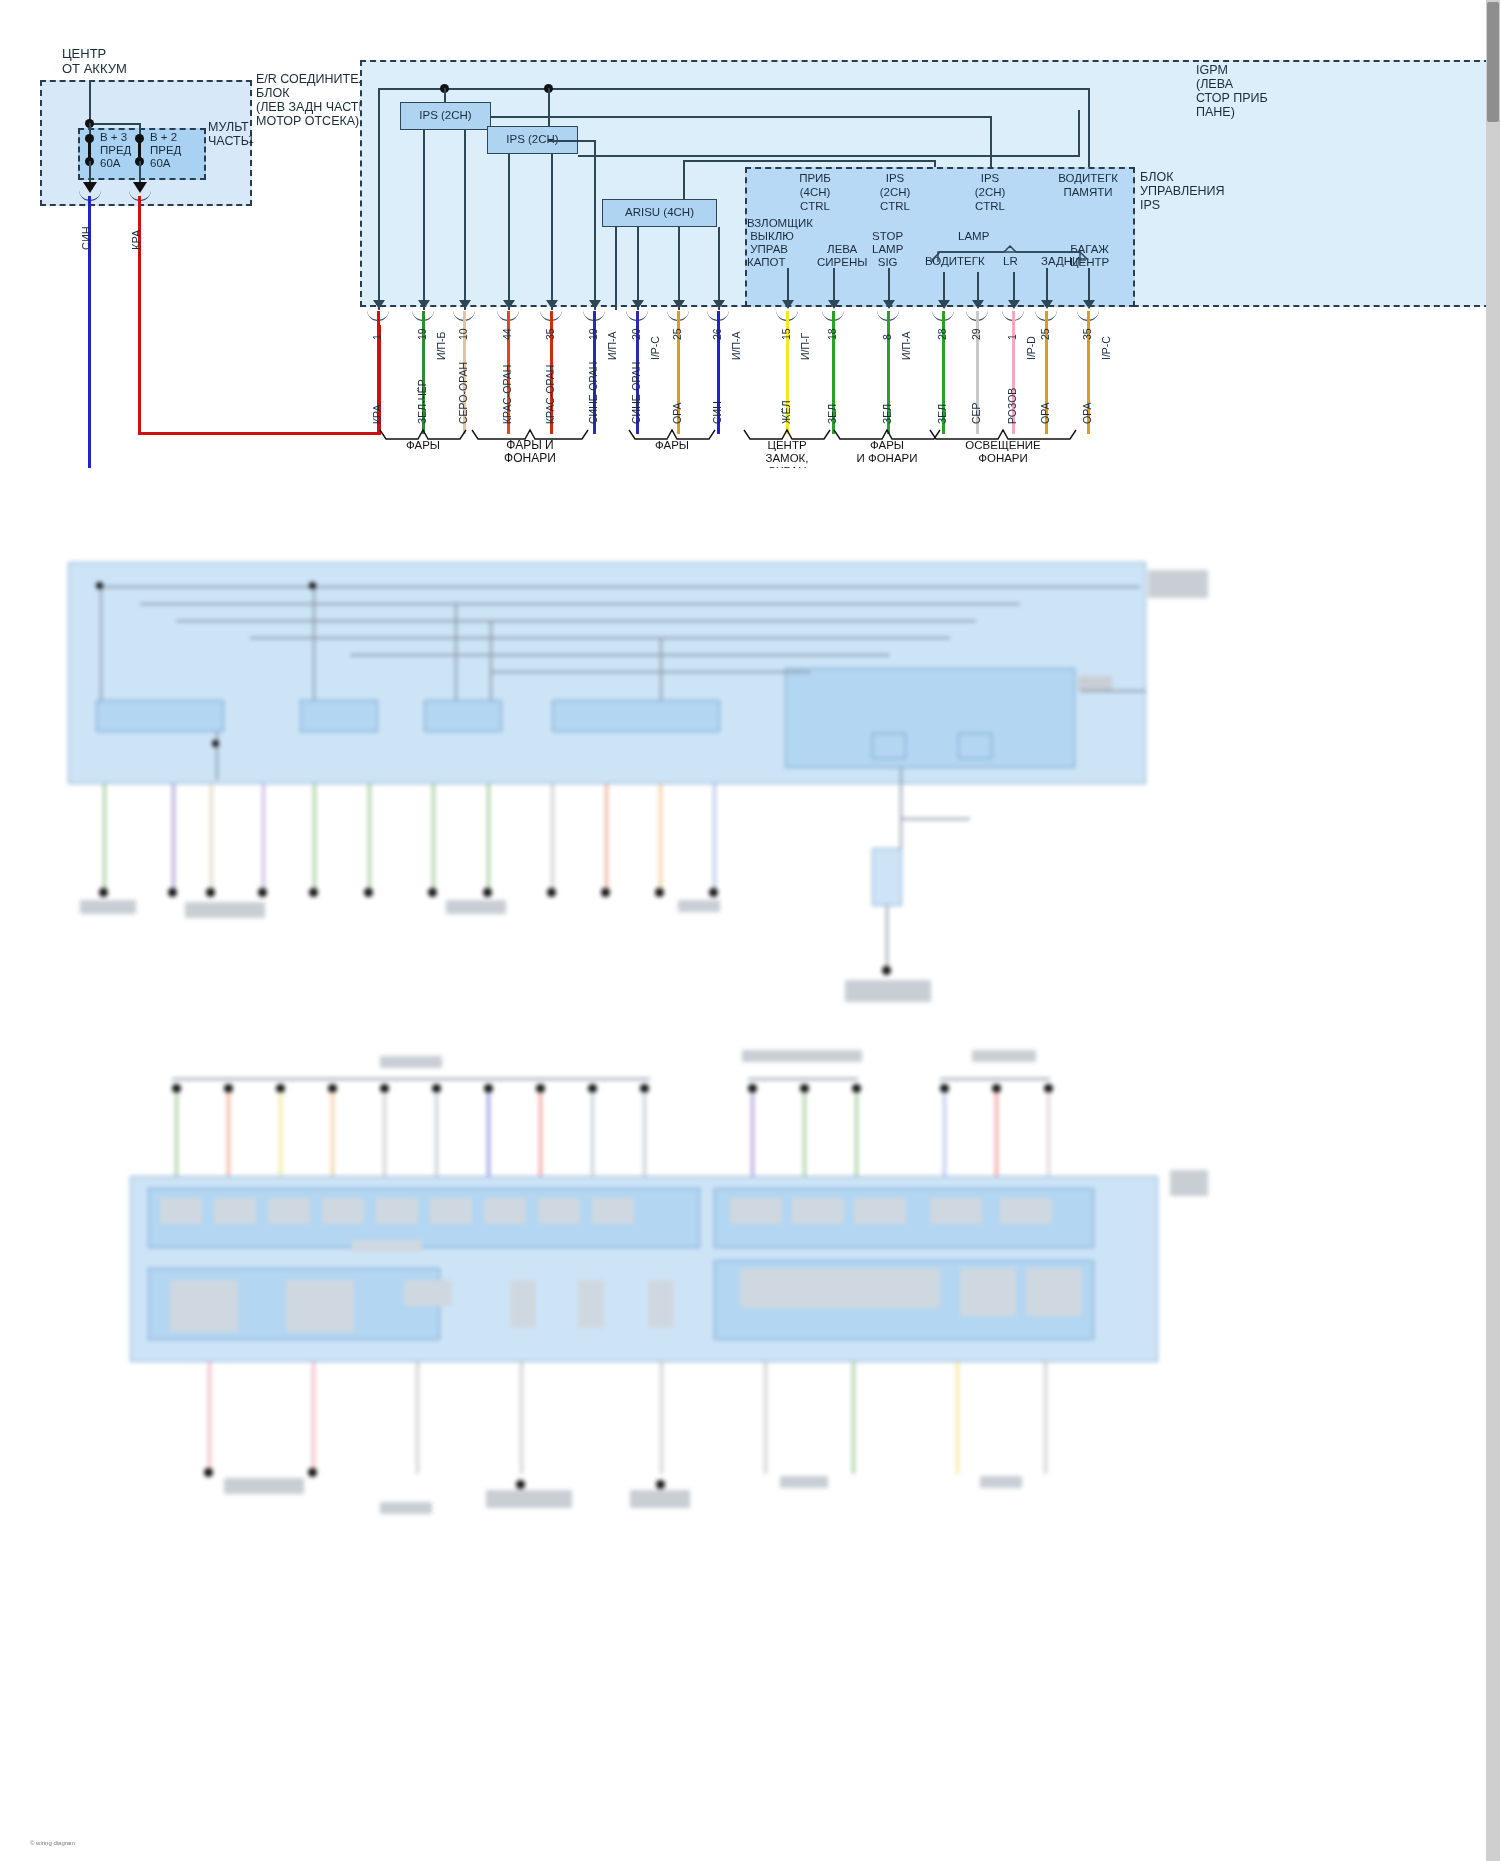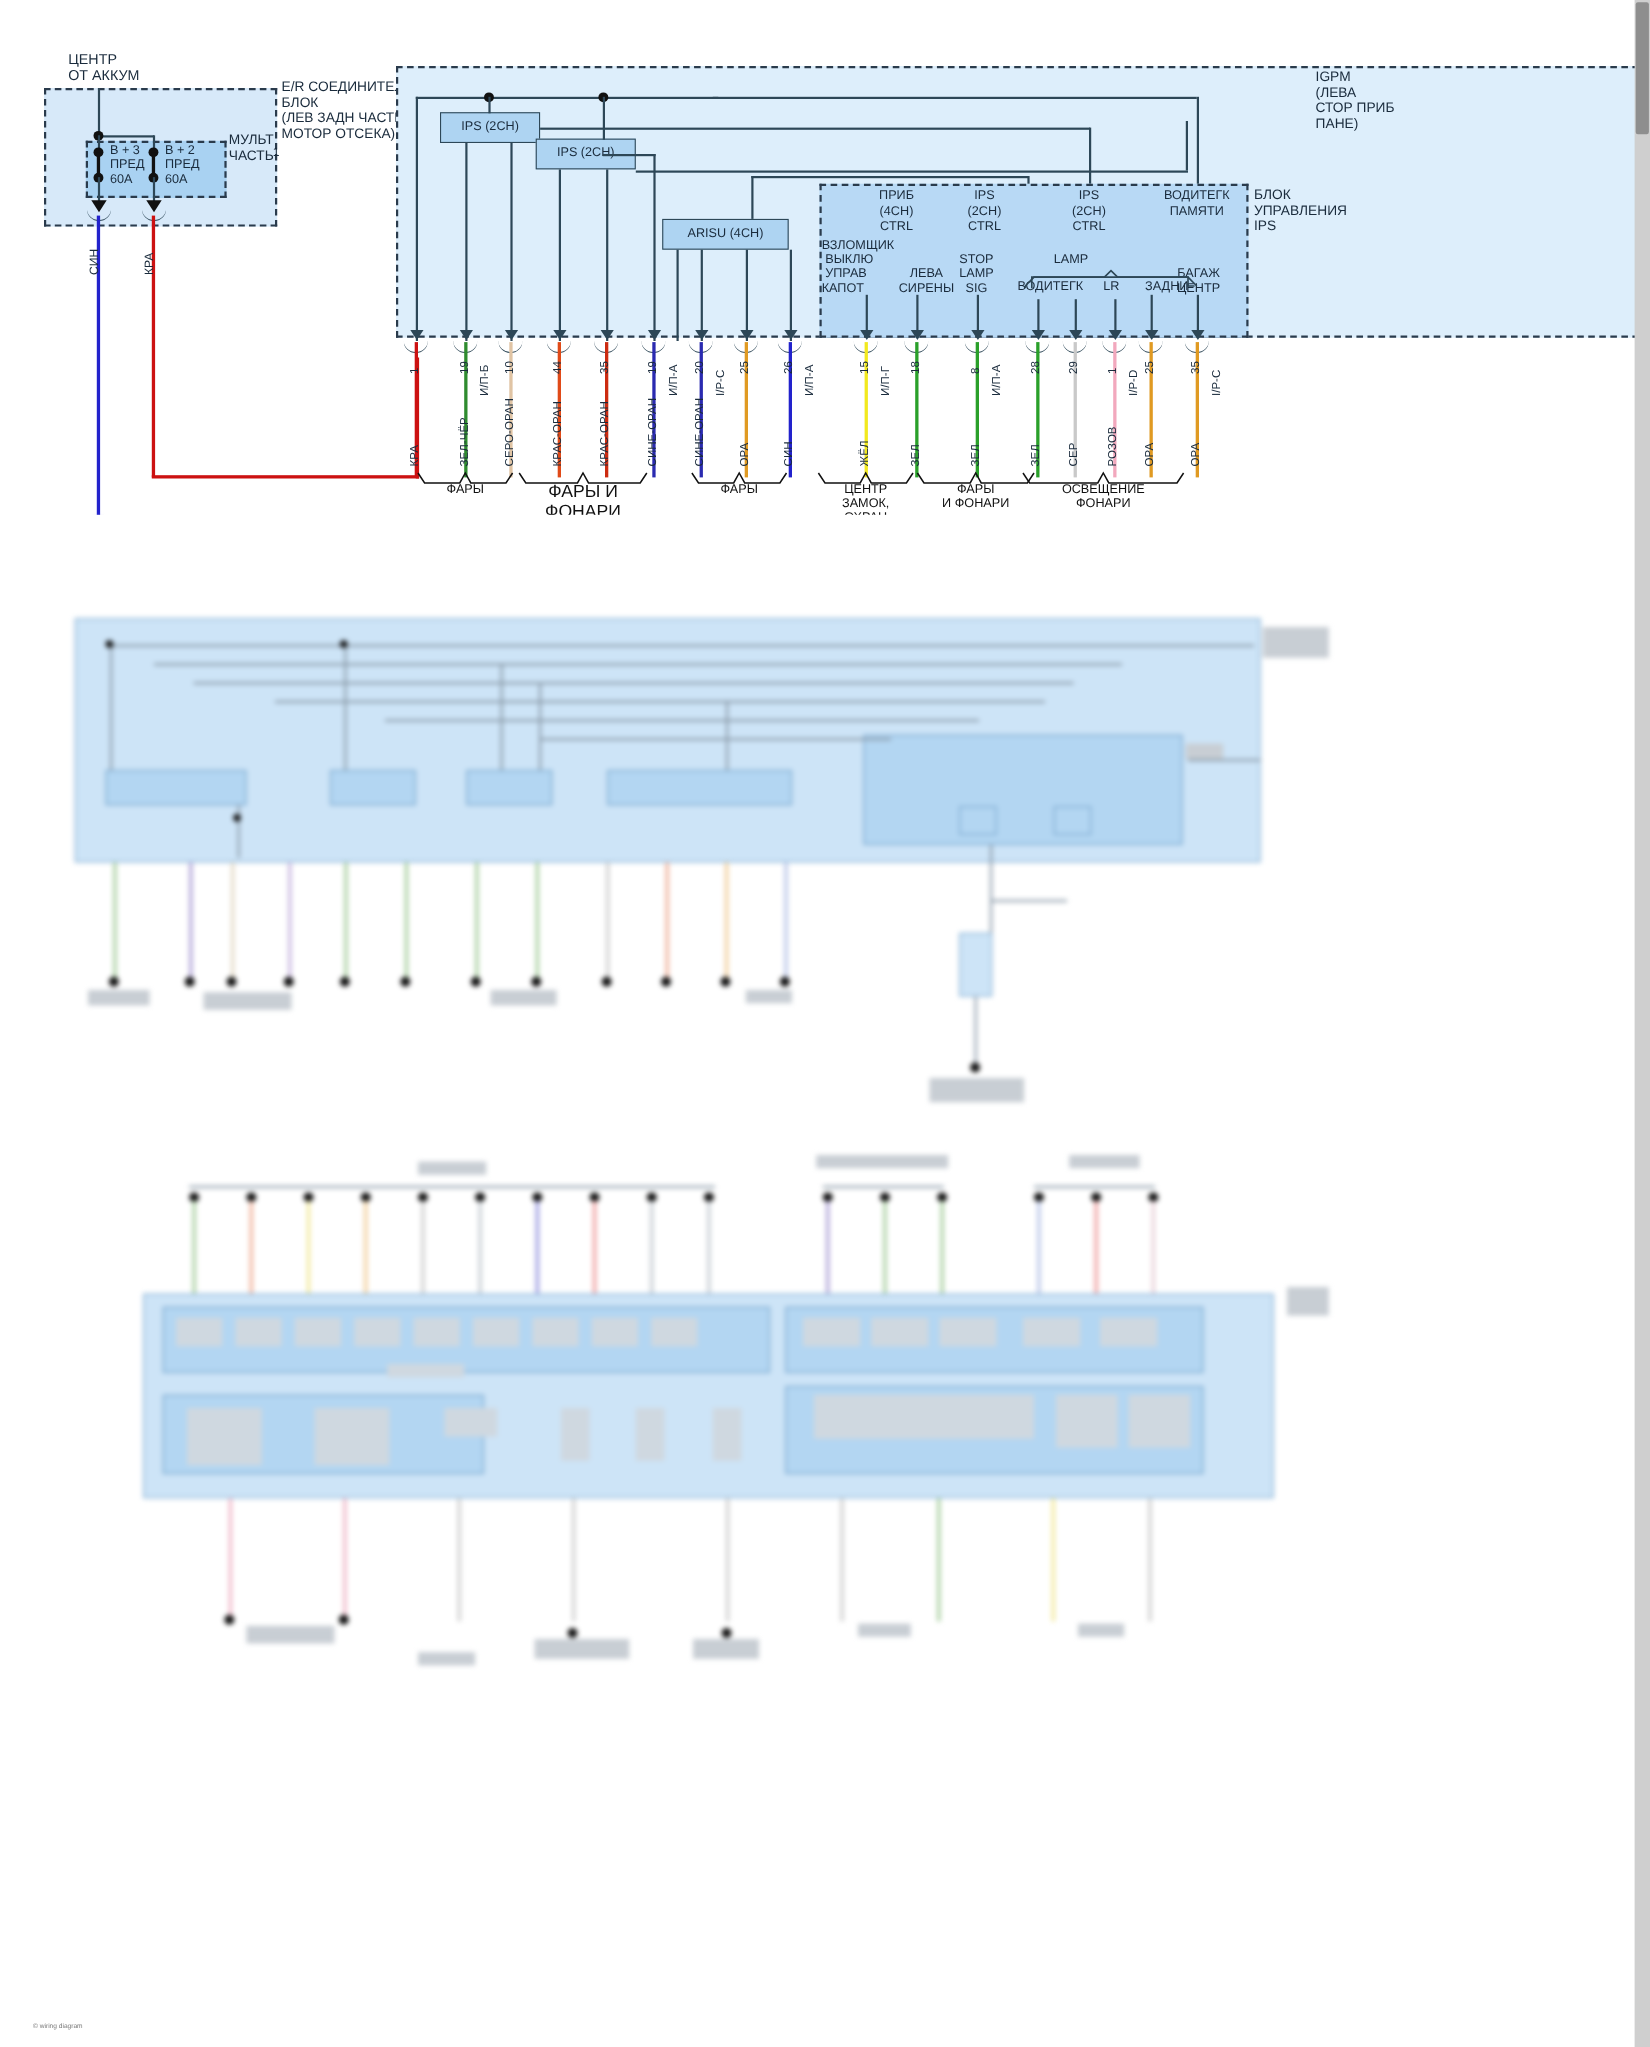--- a/index.html
+++ b/index.html
@@ -277,21 +277,21 @@
     </div>
 
   <div id="dest-layer">
       <svg width="90" height="14" style="position: absolute; left: 378px; top: 428px;">
         <path d="M2,2 L8,11 L40,11 L45,2 L50,11 L82,11 L88,2" fill="none" stroke="#111" stroke-width="1.4"></path>
       </svg>
       <div class="lbl" style="left: 378px; top: 439px; width: 90px; text-align: center; font-size: 11.5px; color: rgb(17, 17, 17);">ФАРЫ</div>
       <svg width="120" height="14" style="position: absolute; left: 470px; top: 428px;">
         <path d="M2,2 L8,11 L55,11 L60,2 L65,11 L112,11 L118,2" fill="none" stroke="#111" stroke-width="1.4"></path>
       </svg>
-      <div class="lbl" style="left: 470px; top: 439px; width: 120px; text-align: center; font-size: 16px; color: rgb(17, 17, 17);">ФАРЫ И
+      <div class="lbl" style="left: 470px; top: 439px; width: 120px; text-align: center; font-size: 12px; color: rgb(17, 17, 17);">ФАРЫ И
 ФОНАРИ</div>
       <svg width="90" height="14" style="position: absolute; left: 627px; top: 428px;">
         <path d="M2,2 L8,11 L40,11 L45,2 L50,11 L82,11 L88,2" fill="none" stroke="#111" stroke-width="1.4"></path>
       </svg>
       <div class="lbl" style="left: 627px; top: 439px; width: 90px; text-align: center; font-size: 11.5px; color: rgb(17, 17, 17);">ФАРЫ</div>
       <svg width="90" height="14" style="position: absolute; left: 742px; top: 428px;">
         <path d="M2,2 L8,11 L40,11 L45,2 L50,11 L82,11 L88,2" fill="none" stroke="#111" stroke-width="1.4"></path>
       </svg>
       <div class="lbl" style="left: 742px; top: 439px; width: 90px; text-align: center; font-size: 11.5px; color: rgb(17, 17, 17);">ЦЕНТР
 ЗАМОК,

